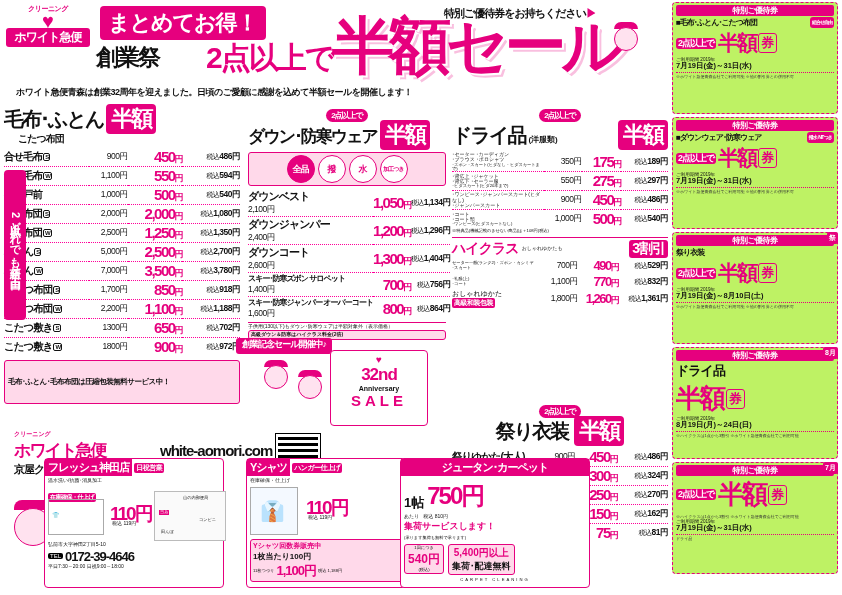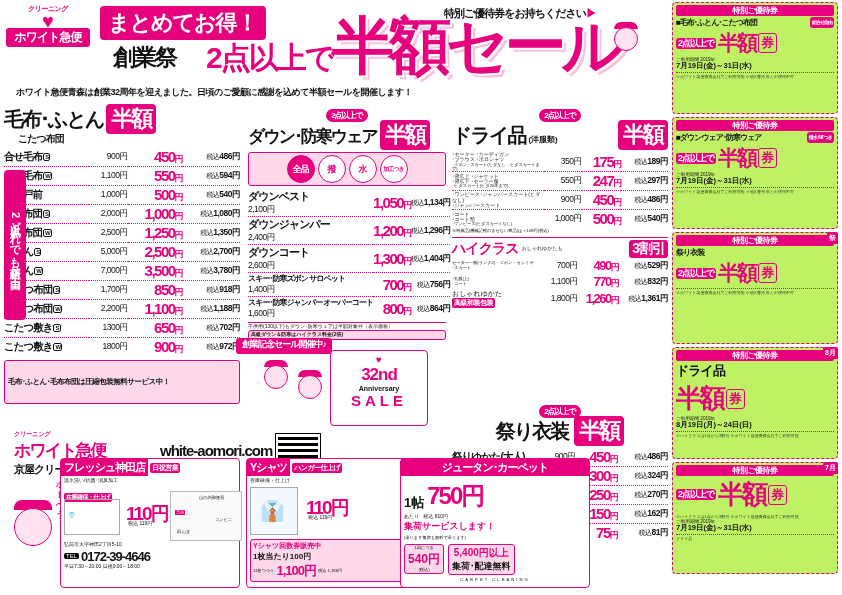--- a/index.html
+++ b/index.html
@@ -17,21 +17,21 @@
   .ctr{text-align:center;}
   .rt{text-align:right;}
   .row{display:flex;align-items:center;}
   
   .header{position:absolute;left:0;top:0;width:842px;height:100px;}
   .logo{position:absolute;left:6px;top:4px;width:84px;height:46px;text-align:center;}
   .logo .mark{font-size:7px;color:#e6007e;font-weight:bold;letter-spacing:-0.5px;}
   .logo .heart{font-size:20px;color:#e6007e;line-height:14px;}
   .logo .name{background:#e6007e;color:#fff;font-size:12px;font-weight:bold;border-radius:3px;padding:1px 2px;letter-spacing:-1px;}
   .matome{position:absolute;left:100px;top:6px;background:#e6007e;color:#fff;font-size:22px;font-weight:bold;padding:2px 8px;border-radius:4px;letter-spacing:-1px;}
-  .sougyou{position:absolute;left:113px;top:42px;font-size:23px;font-weight:bold;color:#111;letter-spacing:-2px;}
+  .sougyou{position:absolute;left:96px;top:42px;font-size:23px;font-weight:bold;color:#111;letter-spacing:-2px;}
   .niten{position:absolute;left:206px;top:38px;font-size:30px;font-weight:bold;color:#e6007e;letter-spacing:-2px;}
   .hangaku{position:absolute;left:332px;top:4px;font-size:62px;font-weight:bold;color:#e6007e;letter-spacing:-5px;
            text-shadow:2px 2px 0 #fff, 4px 4px 0 rgba(230,0,126,.25);}
   .tokubetsu-note{position:absolute;left:444px;top:6px;font-size:11px;font-weight:bold;color:#111;letter-spacing:-1px;}
   .tokubetsu-note .arrow{color:#e6007e;}
   .hdr-desc{position:absolute;left:16px;top:86px;font-size:9px;font-weight:bold;color:#111;letter-spacing:-0.5px;}
   .girl{position:absolute;width:28px;height:34px;}
   .girl .face{width:22px;height:22px;border-radius:50%;background:#ffe2ef;border:1.2px solid #e6007e;margin:0 auto;}
   .girl .hat{width:24px;height:7px;background:#e6007e;border-radius:8px 8px 0 0;margin:0 auto -2px;}
   .leftcol{position:absolute;left:4px;top:104px;width:236px;}
@@ -139,21 +139,21 @@
       </tr>
       <tr class="sep">
         <td class="item"><span>毛布戸前</span></td>
         <td class="old rt">1,000円</td>
         <td class="newp rt"><span>500</span><span class="yen">円</span></td>
         <td class="tax rt">税込<span class="v">540円</span></td>
       </tr>
       <tr class="sep">
         <td class="item"><span>夏掛布団</span><span class="sz">S</span></td>
         <td class="old rt">2,000円</td>
-        <td class="newp rt"><span>1,000</span><span class="yen">円</span></td>
+        <td class="newp rt"><span>2,000</span><span class="yen">円</span></td>
         <td class="tax rt">税込<span class="v">1,080円</span></td>
       </tr>
       <tr class="sep">
         <td class="item"><span>夏掛布団</span><span class="sz">W</span></td>
         <td class="old rt">2,500円</td>
         <td class="newp rt"><span>1,250</span><span class="yen">円</span></td>
         <td class="tax rt">税込<span class="v">1,350円</span></td>
       </tr>
       <tr class="sep">
         <td class="item"><span>ふとん</span><span class="sz">S</span></td>
@@ -300,21 +300,21 @@
         <td class="newp rt"><span>175</span><span class="yen">円</span></td>
         <td class="tax rt">税込<span class="v">189円</span></td>
       </tr>
       <tr class="sep">
         <td>
           <div class="tiny">･背広上 ･ジャケット</div>
           <div class="tiny">･背広下 ･セーラー服</div>
           <div class="xtiny">･ヒダスカート(ヒダ20本まで)</div>
         </td>
         <td class="old rt">550円</td>
-        <td class="newp rt"><span>247</span><span class="yen">円</span></td>
+        <td class="newp rt"><span>275</span><span class="yen">円</span></td>
         <td class="tax rt">税込<span class="v">297円</span></td>
       </tr>
       <tr class="sep">
         <td>
           <div class="tiny">･ワンピース･ジャンパースカート(ヒダなし)</div>
           <div class="tiny">･ジャンパースカート</div>
         </td>
         <td class="old rt">900円</td>
         <td class="newp rt"><span>450</span><span class="yen">円</span></td>
         <td class="tax rt">税込<span class="v">486円</span></td>
@@ -455,20 +455,24 @@
 
     <div class="coupon" style="height:112px;">
       <div class="ttl">特別ご優待券</div>
       <span class="mtag">祭</span>
       <div class="subj">祭り衣装</div>
       <div class="bigline">
         <span class="nb">2点以上で</span>
         <span class="hg">半額</span>
         <span class="ken">券</span>
       </div>
+      <div class="term">
+        <span>ご利用期間</span> <span>2019年</span><br>
+        <b>7月19日(金)～8月10日(土)</b>
+      </div>
       <div class="note">※ホワイト急便青森会社でご利用可能 ※他の割引券との併用不可</div>
     </div>
 
     <div class="coupon" style="height:112px;">
       <div class="ttl">特別ご優待券</div>
       <span class="mtag">8月</span>
       <div class="subj" style="font-size:13px;">ドライ品</div>
       <div class="bigline">
         <span class="hg" style="font-size:26px;">半額</span>
         <span class="ken">券</span>
@@ -507,21 +511,21 @@
       <span style="font-size:15px;font-weight:bold;letter-spacing:-1px;">white-aomori.com</span>
       <span style="margin-left:4px;border:1px solid #111;border-radius:2px;font-size:8px;padding:0 3px;text-align:right;">検索</span>
     </div>
     <div class="qr" style="position:absolute;left:276px;top:4px;"></div>
     <div class="girl" style="left:10px;top:70px;width:46px;height:56px;">
       <div class="hat" style="width:38px;height:10px;"></div>
       <div class="face" style="width:36px;height:36px;"></div>
     </div>
     <div style="position:absolute;left:56px;top:50px;width:22px;font-size:8px;font-weight:bold;color:#e6007e;letter-spacing:-1px;line-height:10px;">ホワイト急便へ行こう！</div>
 
-    <div class="store" style="left:60px;top:28px;width:180px;height:130px;">
+    <div class="store" style="left:44px;top:28px;width:180px;height:130px;">
       <div class="row" style="gap:2px;">
         <span class="hd">フレッシュ神田店</span>
         <span class="mini-th">日祝営業</span>
       </div>
       <div class="tiny" style="margin:2px 3px;">温水洗い/抗菌･消臭加工</div>
       <div style="position:relative;height:56px;margin:0 3px;">
         <div class="mini-th" style="font-size:6px;">在庫確保・仕上げ</div>
         <div style="position:absolute;left:0;top:14px;width:54px;height:34px;border:1px solid #aaa;"></div>
         <div style="position:absolute;left:4px;top:26px;font-size:6px;">👕</div>
         <div class="kakaku" style="position:absolute;left:62px;top:16px;">110円</div>

